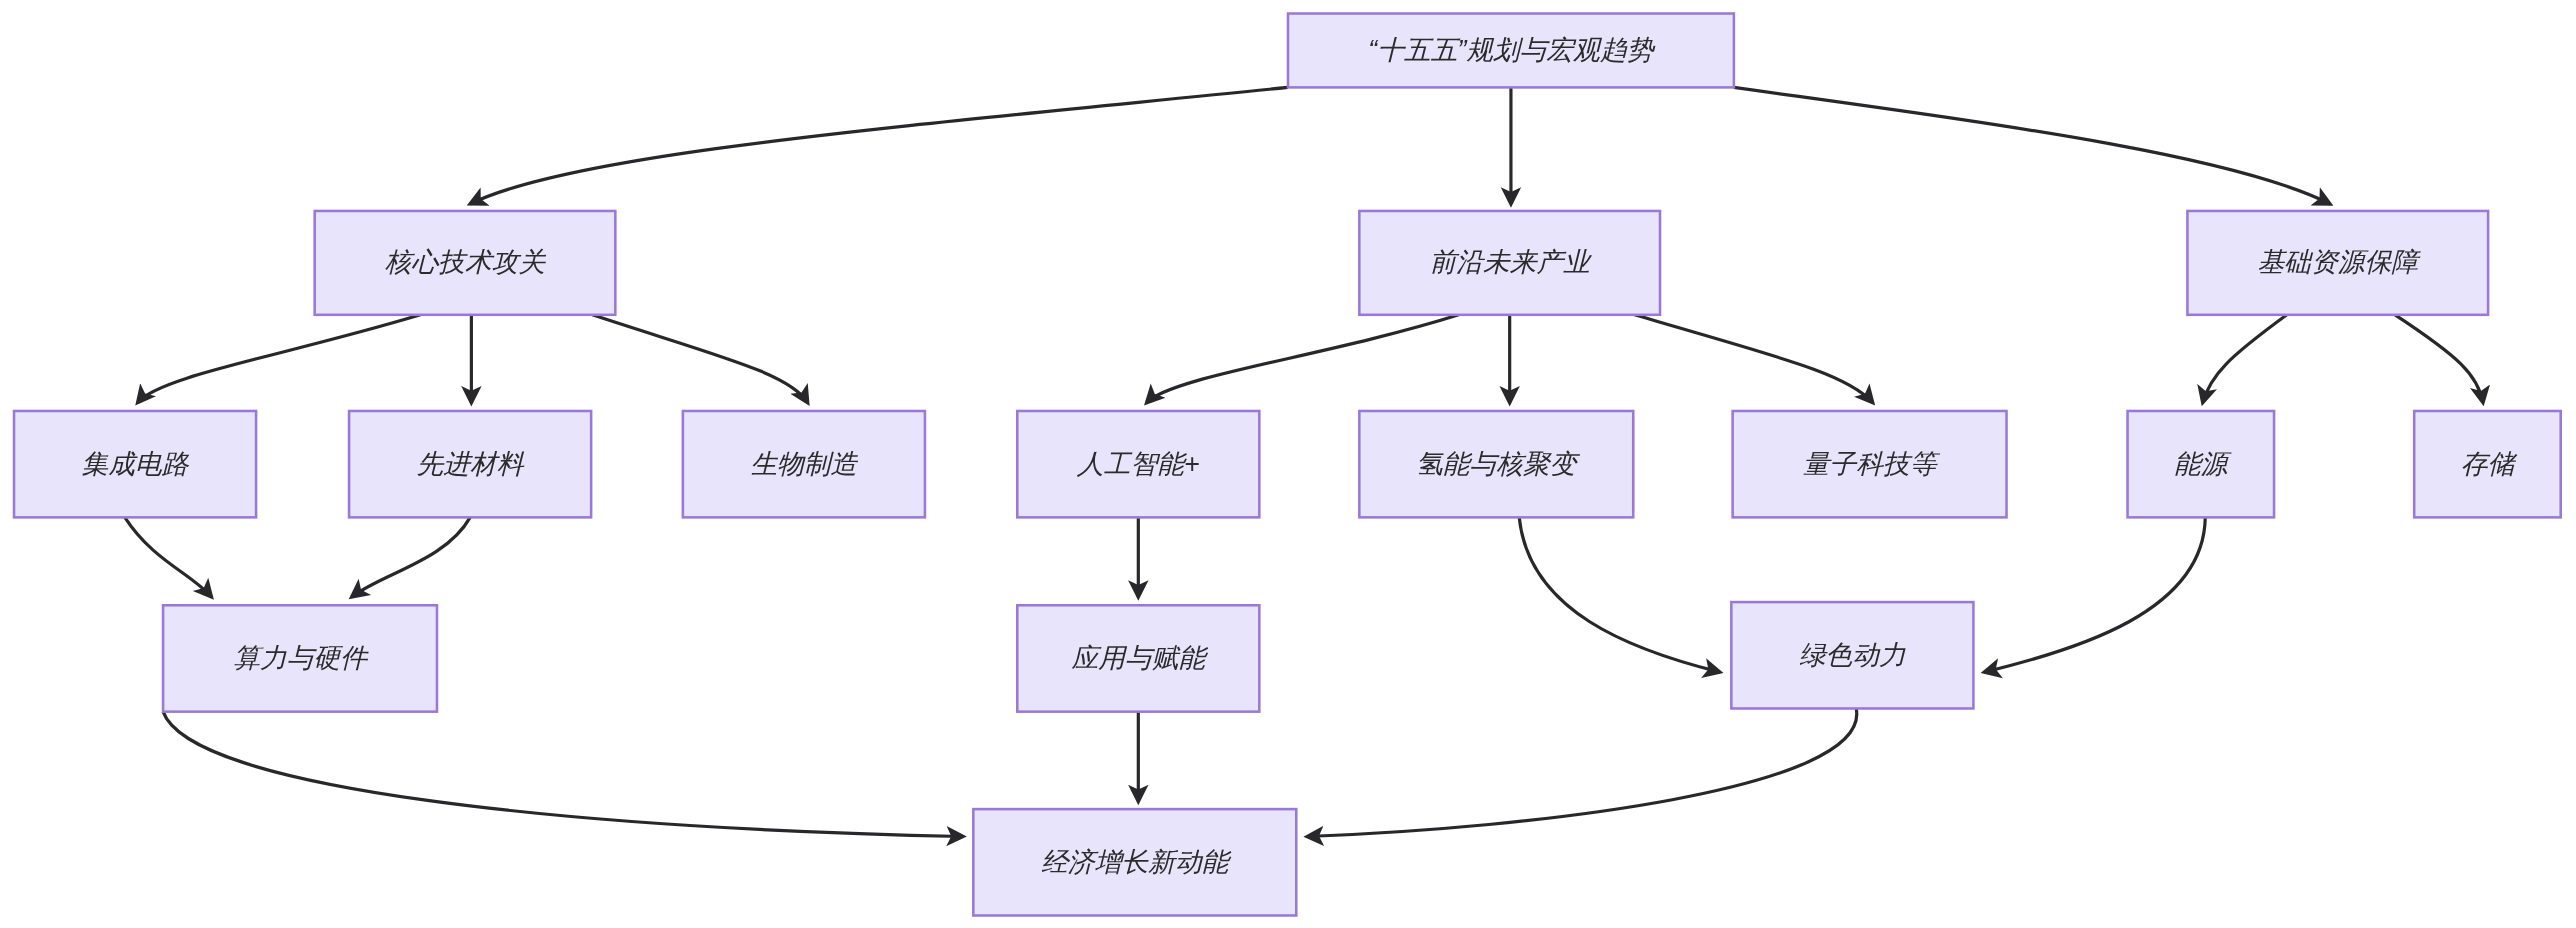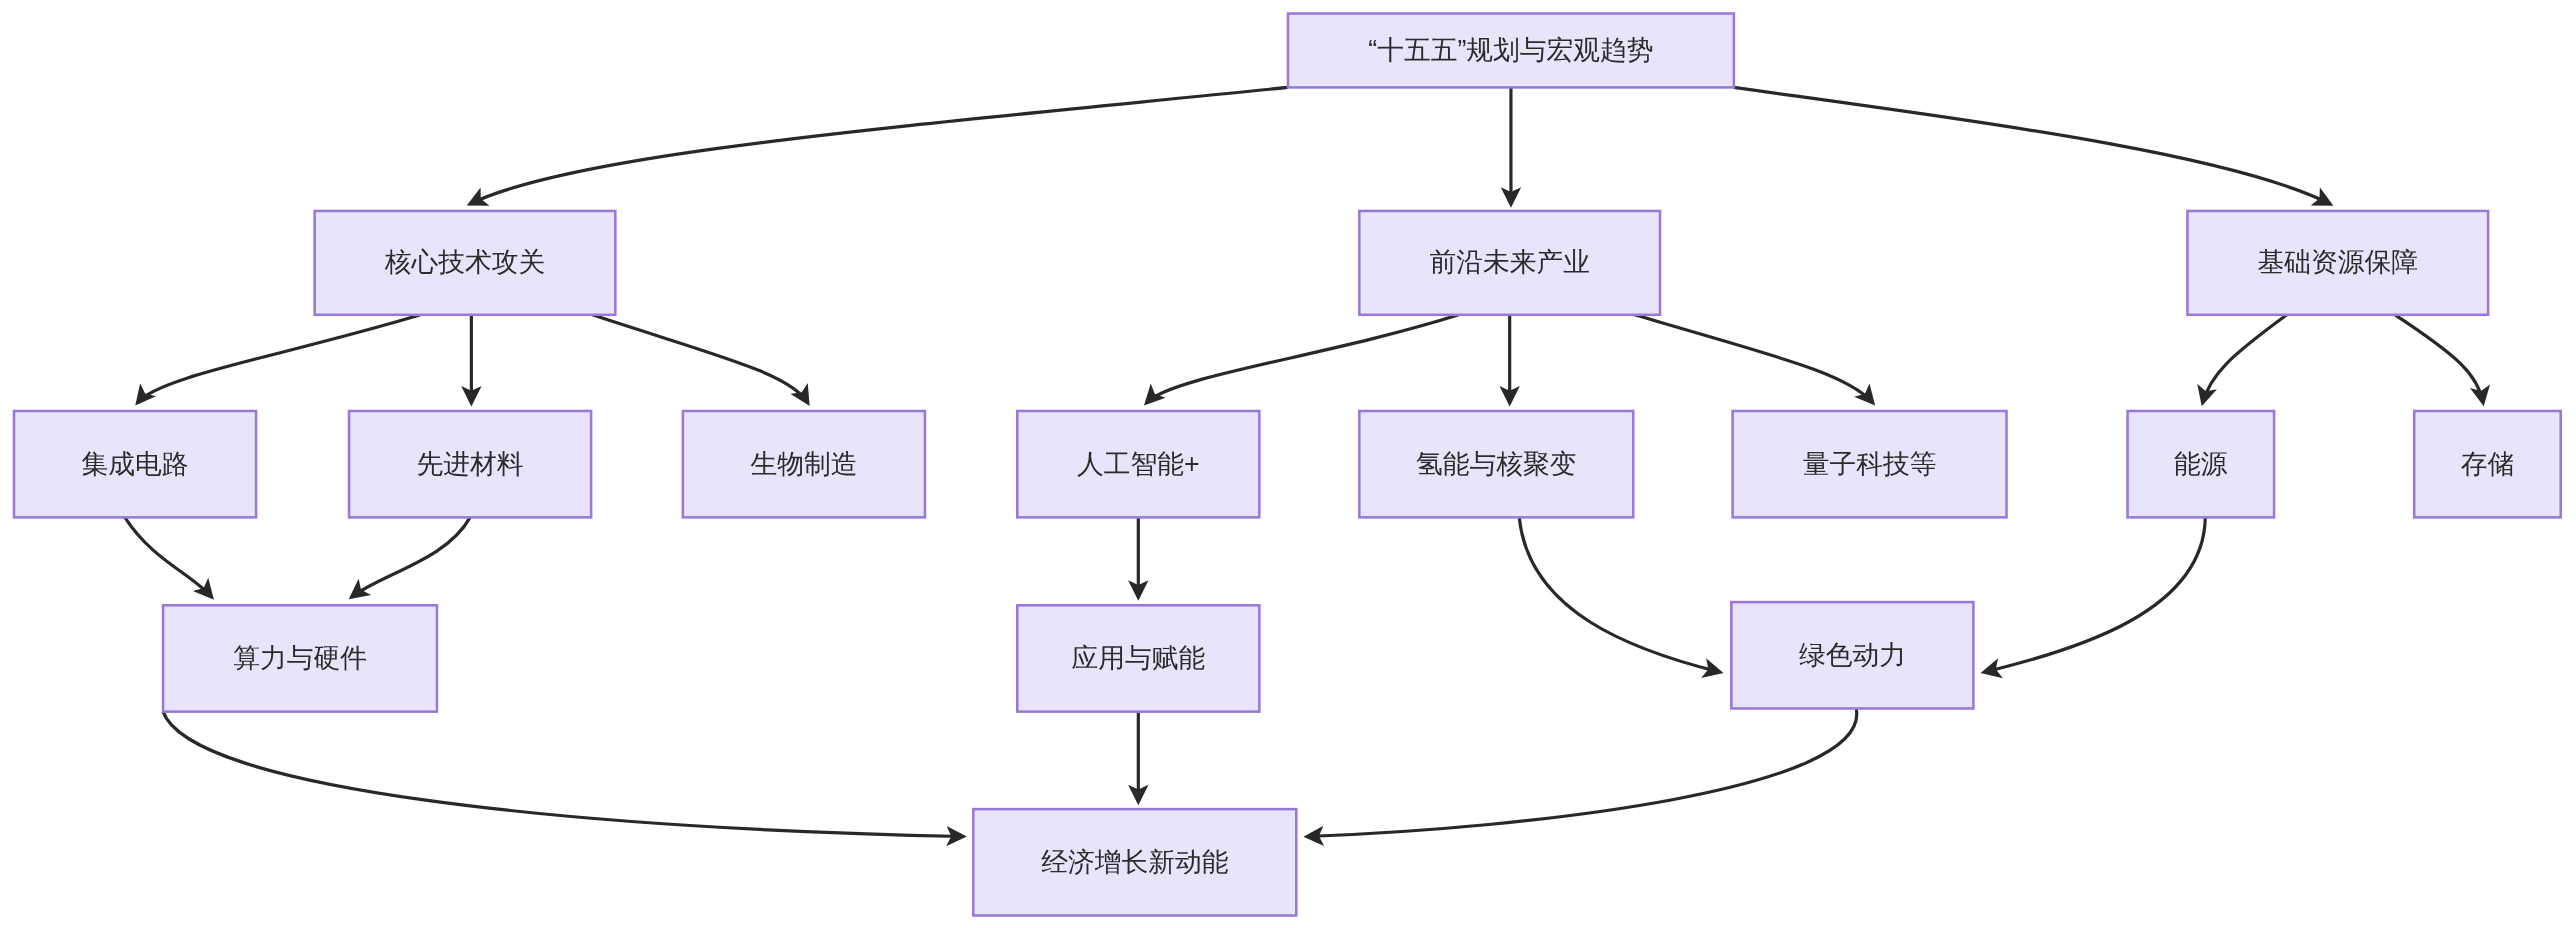--- a/index.html
+++ b/index.html
@@ -12,20 +12,21 @@
     width: 2576px;
     height: 929px;
     overflow: hidden;
     font-family: "Liberation Sans", "DejaVu Sans", sans-serif;
   }
   #diagram-root {
     position: relative;
     width: 2576px;
     height: 929px;
     background: #ffffff;
+    font-style: italic;
   }
   svg#flowchart {
     display: block;
     width: 2576px;
     height: 929px;
   }
   .node-box {
     fill: #e8e4fb;
     stroke: #9a78d8;
     stroke-width: 4px;

